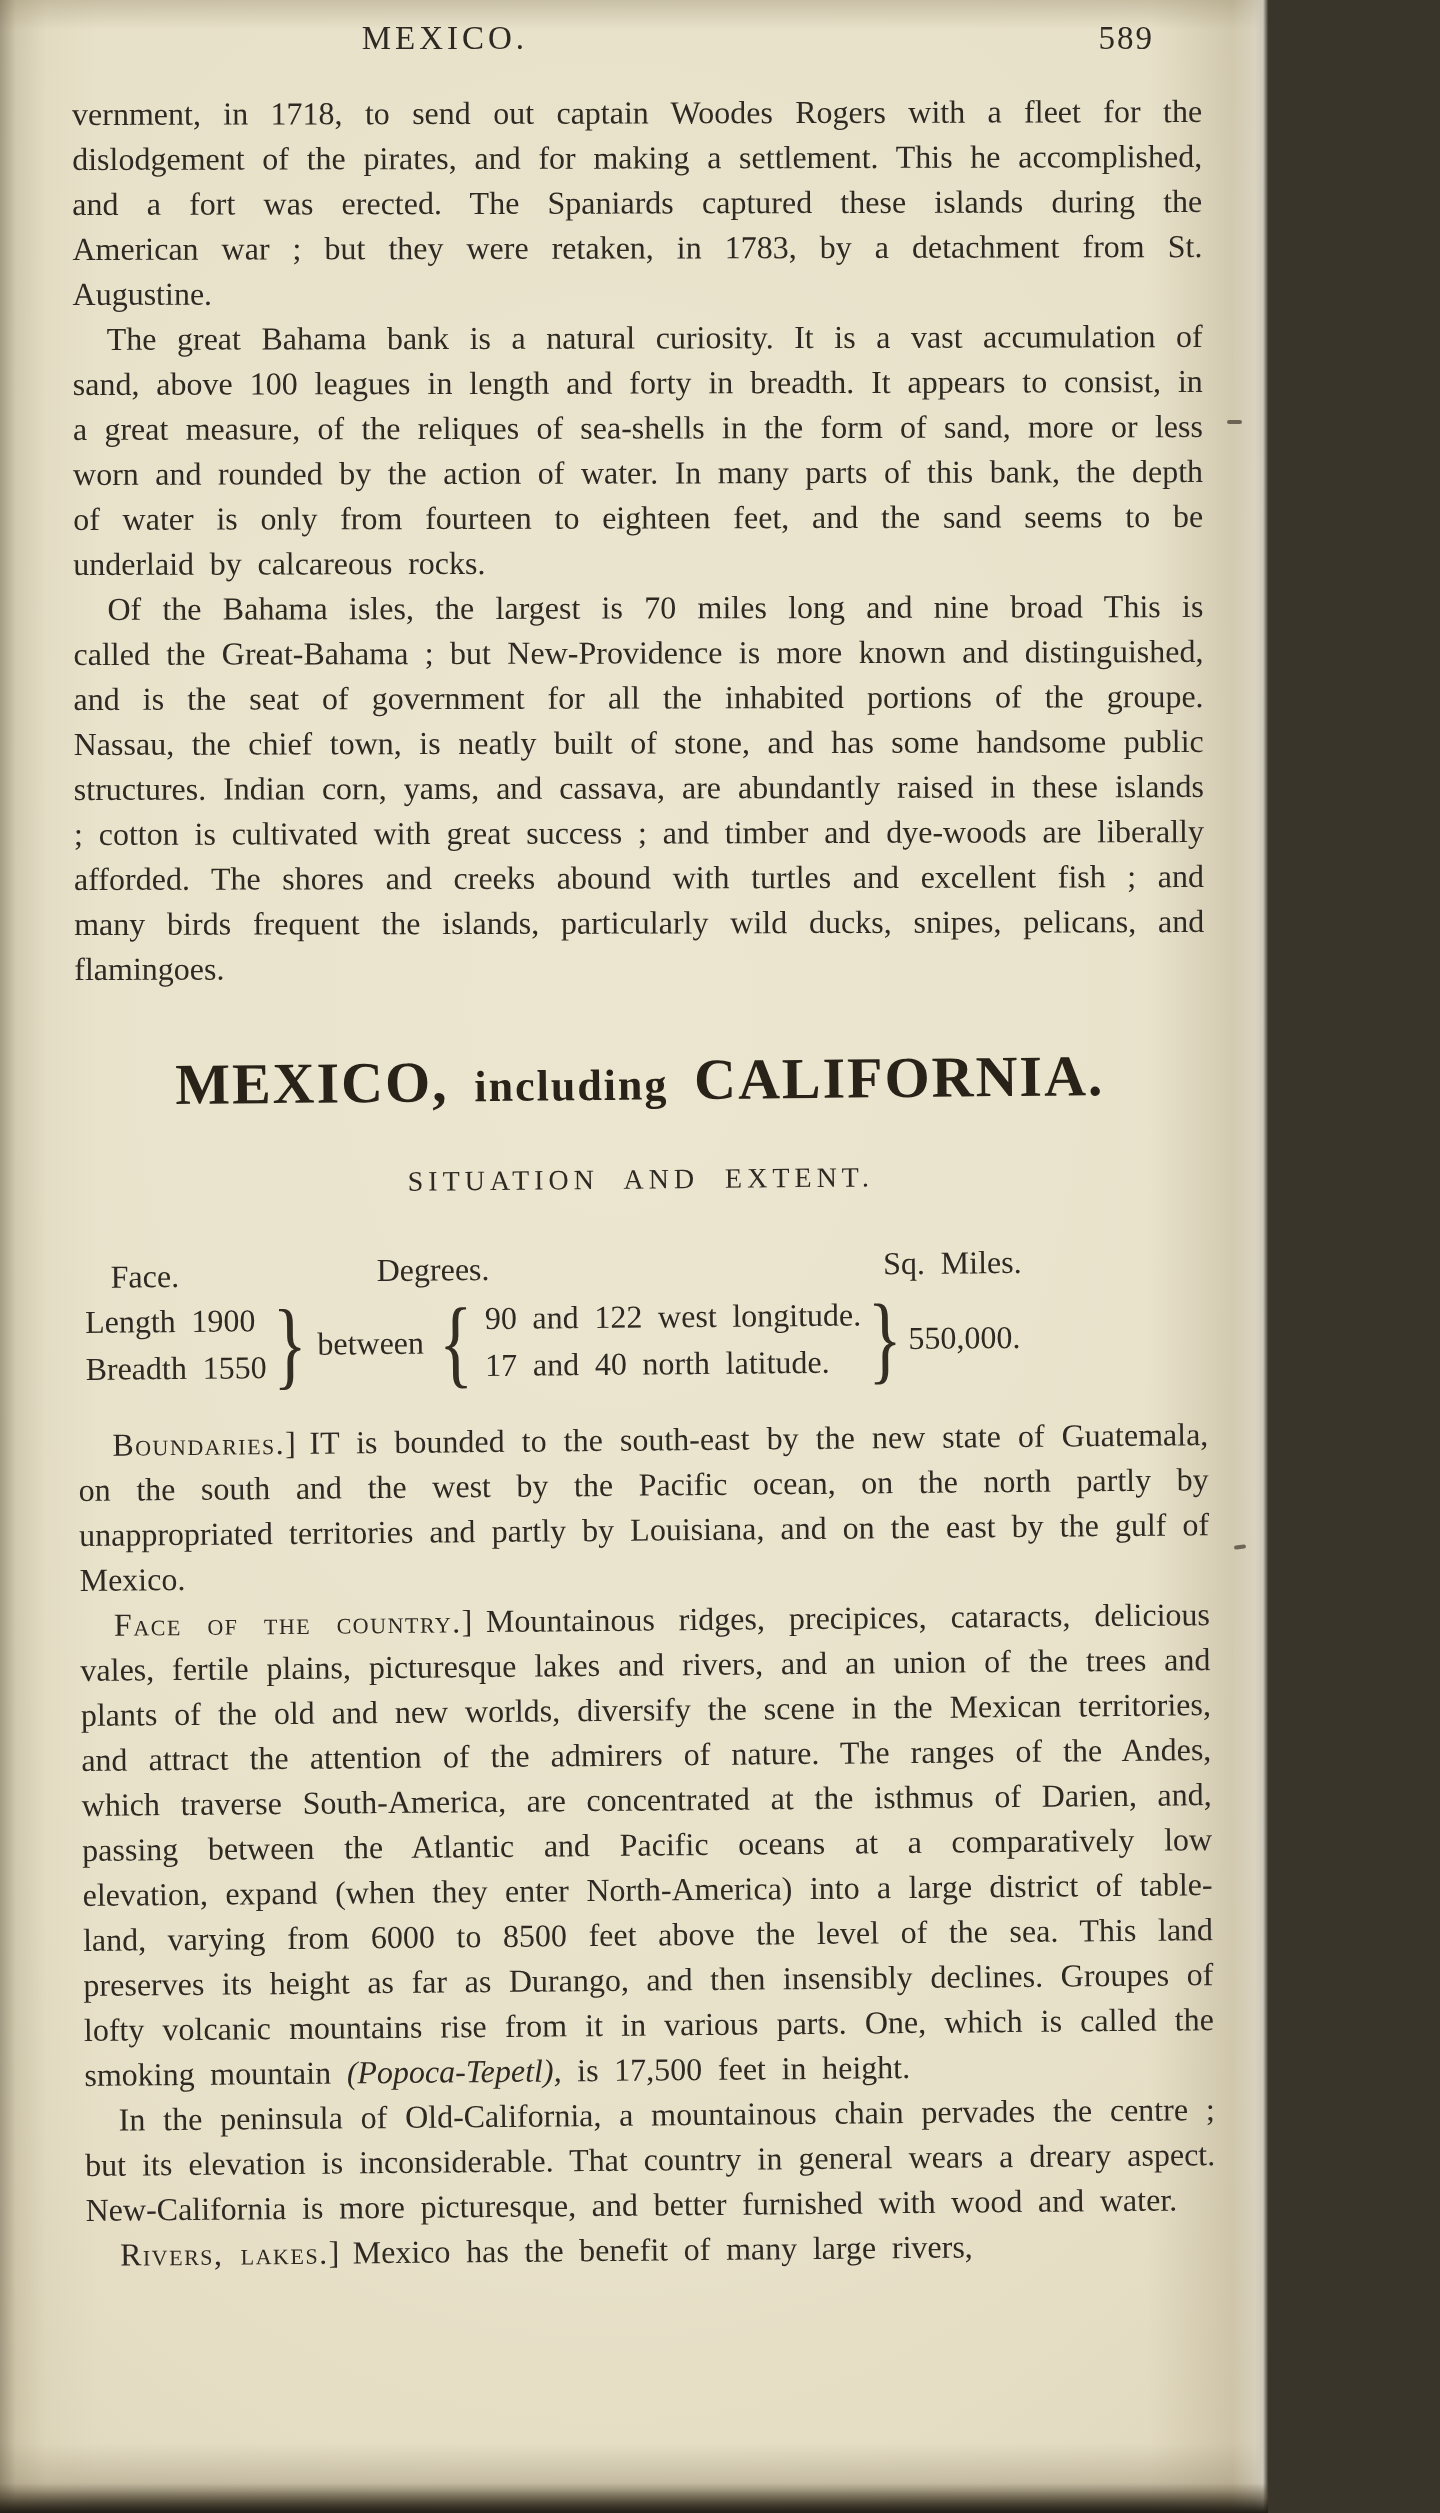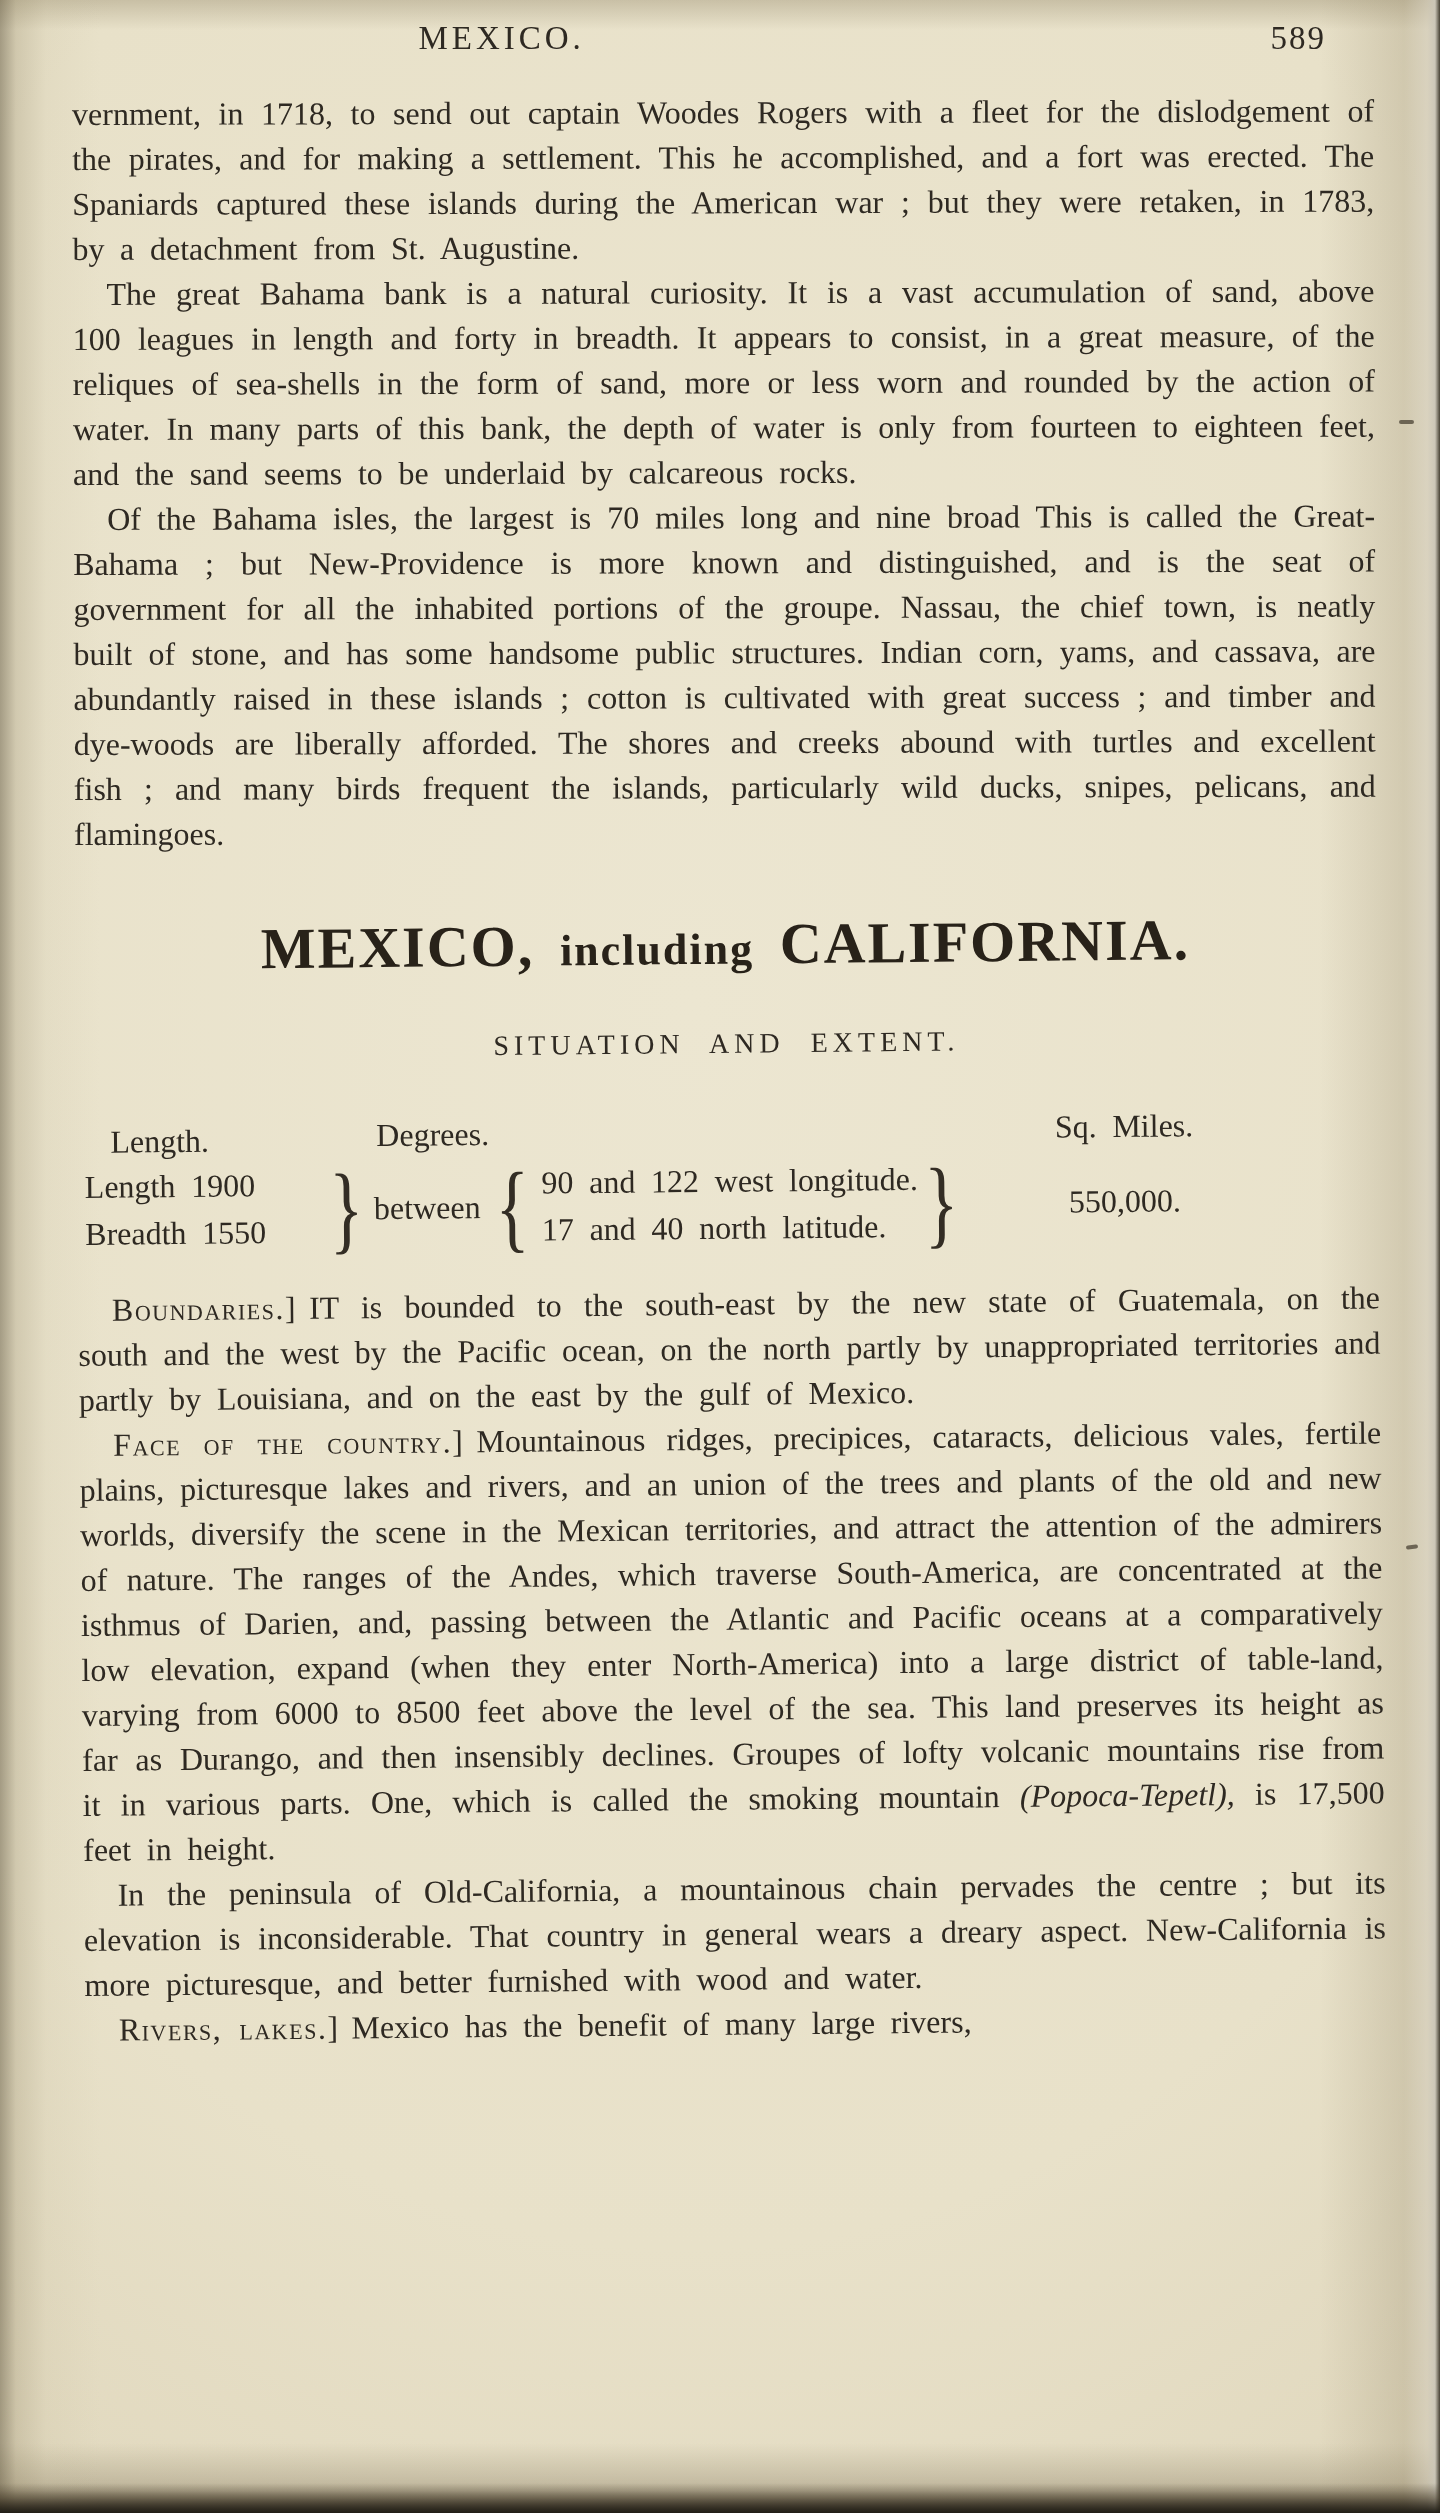--- a/index.html
+++ b/index.html
@@ -1,19 +1,19 @@
 <!DOCTYPE html>
 <html><head>
 <meta charset="utf-8">
 <style>
   * { margin: 0; padding: 0; box-sizing: border-box; }
   html, body { background: #3a352a; }
   .page {
     position: relative;
-    width: 1440px;
+    width: 1268px;
     height: 2513px;
     overflow: hidden;
     font-family: "Liberation Serif", "DejaVu Serif", serif;
     color: #2e2922;
     background:
       linear-gradient(90deg, rgba(96,86,62,0.50) 0px, rgba(148,136,104,0.28) 16px, rgba(186,176,144,0.12) 46px, rgba(0,0,0,0) 100px),
       linear-gradient(270deg, rgba(62,57,45,0.95) 0px, rgba(203,198,184,0.95) 5px, rgba(206,199,182,0.55) 13px, rgba(158,146,116,0.30) 36px, rgba(0,0,0,0) 120px),
       linear-gradient(180deg, rgba(118,104,72,0.28) 0px, rgba(0,0,0,0) 30px),
       linear-gradient(0deg, rgba(58,51,37,0.80) 0px, rgba(118,106,80,0.35) 22px, rgba(0,0,0,0) 70px),
       radial-gradient(120% 90% at 48% 40%, #ece6d1 0%, #e8e1c9 55%, #ded5ba 85%, #d2c8a8 100%);
@@ -145,21 +145,21 @@
       <h1 class="chapter-title">
         <span class="ct-big">MEXICO,</span>
         <span class="ct-small">including</span>
         <span class="ct-big">CALIFORNIA.</span>
       </h1>
 
       <h2 class="section-subheading">SITUATION AND EXTENT.</h2>
 
       <div class="extent">
         <div class="extent-headers">
-          <span class="eh-miles">Length.</span>
+          <span class="eh-miles">Face.</span>
           <span class="eh-degrees">Degrees.</span>
           <span class="eh-sq">Sq. Miles.</span>
         </div>
         <div class="extent-row">
           <div class="ext-measures">
             <div>Length 1900</div>
             <div>Breadth 1550</div>
           </div>
           <div class="brace">}</div>
           <div class="between">between</div>

